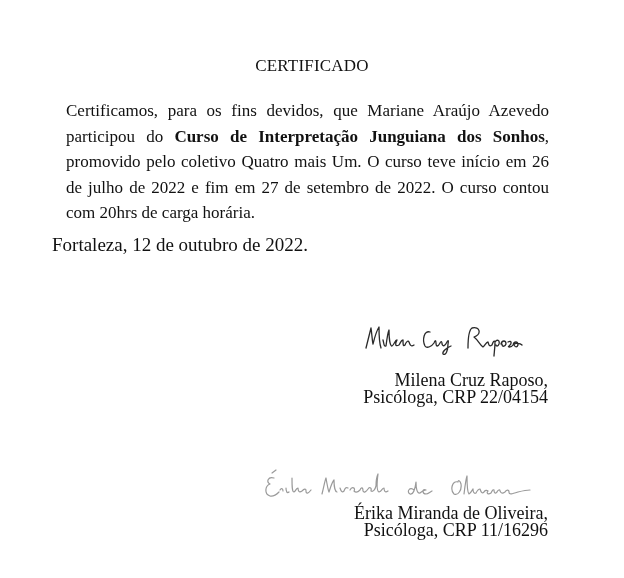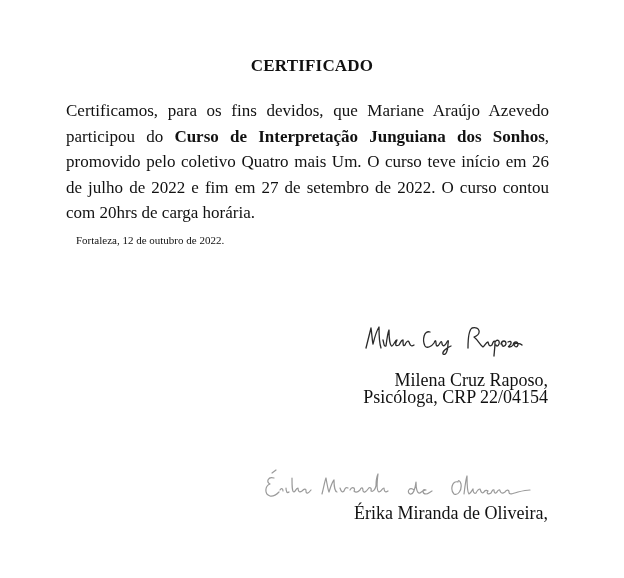--- a/index.html
+++ b/index.html
@@ -2,29 +2,29 @@
 <html><head>
   <meta charset="utf-8">
   <style>
     html, body { margin: 0; padding: 0; background: #ffffff; }
     body {
       width: 624px; height: 578px; position: relative; overflow: hidden;
       font-family: "Liberation Serif", "DejaVu Serif", serif; color: #111111;
     }
     .title {
       position: absolute; left: 0; top: 56px; width: 624px; text-align: center;
-      font-weight: bold; font-size: 17px; letter-spacing: 0.2px;
+      font-weight: normal; font-size: 17px; letter-spacing: 0.2px;
     }
     .body-text {
       position: absolute; left: 66px; top: 98px; width: 483px;
       font-size: 17px; line-height: 25.5px; text-align: justify;
     }
     .body-text b { font-weight: bold; }
     .place-date {
-      position: absolute; left: 76px; top: 234px; font-size: 11px;
+      position: absolute; left: 52px; top: 234px; font-size: 19px;
     }
     .sig-block { position: absolute; right: 76px; text-align: right; font-size: 18px; line-height: 17px; }
     .sig1 { top: 372px; }
     .sig2 { top: 505px; }
     .signature { position: absolute; }
     .signature svg { display: block; }
     .sig-img-1 { left: 362px; top: 318px; }
     .sig-img-2 { left: 262px; top: 464px; }
   </style>
 </head>
@@ -72,15 +72,16 @@
 
         <path d="M152 26 C148 22 144 28 148 30 C151 31 153 26 154 18 C154 24 155 30 158 29 C160 27 162 26 164 26 C160 24 160 30 164 30 C166 30 168 28 170 27"></path>
 
         <path d="M196 18 C190 16 188 26 192 30 C196 32 200 26 199 20 C198 16 196 16 196 18 M202 30 C203 22 204 14 205 12 C205 20 205 28 207 30 C209 29 210 26 211 25 C211 28 212 30 214 29 C215 27 216 25 218 25 C219 28 220 30 222 28 C223 26 225 26 226 27 C224 29 226 31 229 29 C230 27 231 25 232 26 C232 29 233 30 235 28 C236 26 238 25 238 27 C239 29 240 30 243 28 C244 26 247 25 247 28 C247 31 250 30 256 28 C260 27 264 26 268 26"></path>
       </g>
     </svg>
   </div>
 
   <div class="sig-block sig2">
     <div>Érika Miranda de Oliveira,</div>
+    <div>Psicóloga, CRP 11/16296</div>
   </div>
 
 </div>
 
 </body></html>

